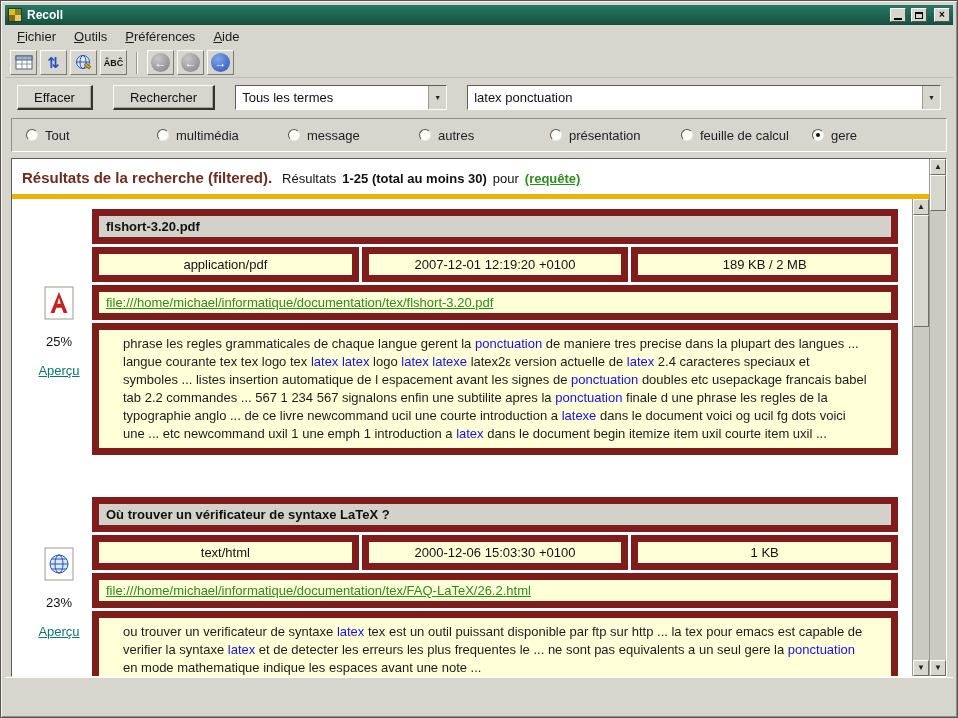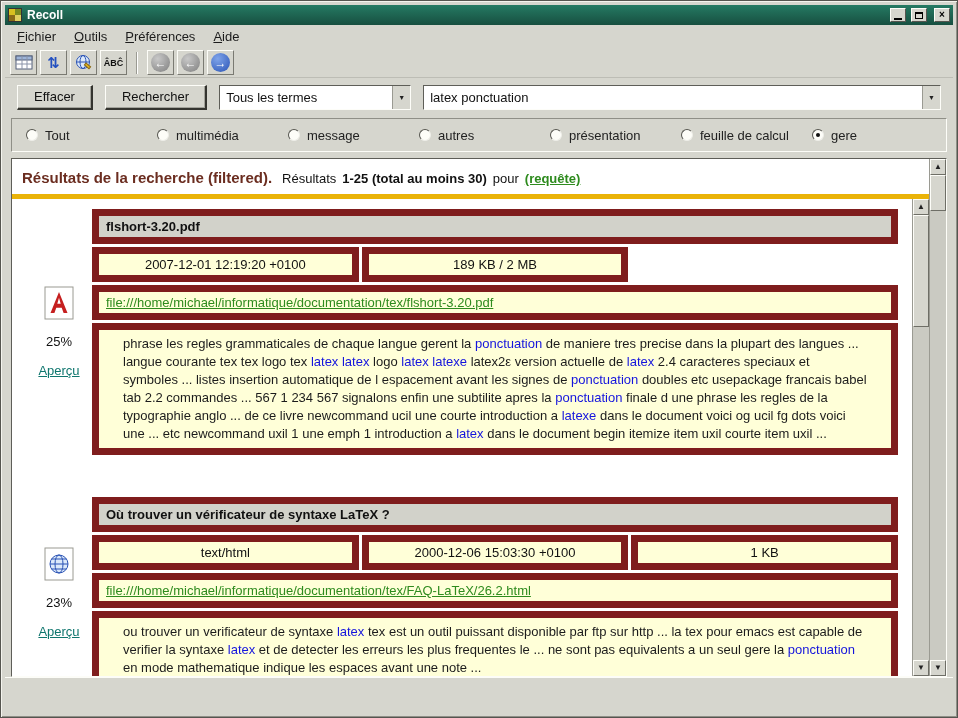--- a/index.html
+++ b/index.html
@@ -50,40 +50,40 @@
   .sort-glyph { color:#2350c0; font-weight:bold; font-size:15px; line-height:1; }
   .spell-glyph { font-size:9px; font-weight:bold; letter-spacing:0; color:#111; }
   .nav-circle {
     width:19px; height:19px; border-radius:50%;
     display:flex; align-items:center; justify-content:center;
     color:#fff; font-weight:bold; font-size:12px; line-height:1;
   }
   .nav-gray { background:radial-gradient(circle at 35% 30%, #c8c8c8, #7e7e7e); }
   .nav-blue { background:radial-gradient(circle at 35% 30%, #7fa4ea, #2a53b5); }
   
-  .searchrow { margin-top:6px; height:26px; flex:0 0 26px; display:flex; align-items:center; gap:12px; padding:0 12px; }
+  .searchrow { margin-top:6px; height:26px; flex:0 0 26px; display:flex; align-items:flex-end; gap:20px; padding:0 12px; }
   .btn3d {
     height:25px; padding:0 16px; background:#d6d6ce; color:#111;
     border-top:1px solid #fdfdf8; border-left:1px solid #fdfdf8;
     border-right:2px solid #34342f; border-bottom:2px solid #34342f;
     box-shadow: inset -1px -1px 0 #a3a39b;
     display:flex; align-items:center; font-size:13px;
   }
   .combo {
     height:25px; display:flex; background:#fff;
     border:1px solid; border-color:#5e5e58 #fdfdf8 #fdfdf8 #5e5e58;
     box-shadow: inset 1px 1px 0 #8f8f87;
   }
   .combo-text { flex:1; display:flex; align-items:center; padding:0 6px; background:#fff; white-space:nowrap; overflow:hidden; }
   .combo-input { flex:1; border:none; outline:none; background:#fff; font:13px "Liberation Sans","DejaVu Sans",sans-serif; padding:0 6px; color:#111; }
   .combo-arrow {
     width:18px; background:#d6d6ce; border-left:1px solid #9a9a92;
     display:flex; align-items:center; justify-content:center; font-size:7px; color:#222;
   }
-  .combo-mode { width:192px; }
+  .combo-mode { width:212px; }
   .combo-query { flex:1; }
   
   .filterbar {
     margin:8px 6px 0; flex:0 0 34px;
     border:1px solid; border-color:#8f8f87 #fdfdf8 #fdfdf8 #8f8f87;
     display:grid; grid-template-columns:repeat(7,131px); align-items:center; padding-left:14px;
   }
   .radio-item { display:flex; align-items:center; gap:7px; }
   .radio {
     width:12px; height:12px; border-radius:50%; background:#fdfdf8; position:relative;
@@ -270,20 +270,21 @@
                   <rect x="1" y="1" width="28" height="32" fill="#fff" stroke="#9a9a92"></rect>
                   <path d="M15 6 L23.5 27 H19.6 L17.7 21.8 H12.3 L10.4 27 H6.5 Z M15 11.8 L13.3 17.8 H16.7 Z" fill="#c51f1f"></path>
                 </svg>
               </span>
               <span class="relevance">25%</span>
               <a class="preview-link">Aperçu</a>
             </div>
             <div class="result-table">
               <div class="cell title-cell">flshort-3.20.pdf</div>
               <div class="meta-row">
+                <div class="cell">application/pdf</div>
                 <div class="cell">2007-12-01 12:19:20 +0100</div>
                 <div class="cell">189 KB / 2 MB</div>
               </div>
               <div class="cell">
                 <a class="url-link">file:///home/michael/informatique/documentation/tex/flshort-3.20.pdf</a>
               </div>
               <div class="cell snippet-cell"><span>phrase les regles grammaticales de chaque langue gerent la </span><span class="hl-term">ponctuation</span><span> de maniere tres precise dans la plupart des langues ... langue courante tex tex logo tex </span><span class="hl-term">latex latex</span><span> logo </span><span class="hl-term">latex latexe</span><span> latex2ε version actuelle de </span><span class="hl-term">latex</span><span> 2.4 caracteres speciaux et symboles ... listes insertion automatique de l espacement avant les signes de </span><span class="hl-term">ponctuation</span><span> doubles etc usepackage francais babel tab 2.2 commandes ... 567 1 234 567 signalons enfin une subtilite apres la </span><span class="hl-term">ponctuation</span><span> finale d une phrase les regles de la typographie anglo ... de ce livre newcommand ucil une courte introduction a </span><span class="hl-term">latexe</span><span> dans le document voici og ucil fg dots voici une ... etc newcommand uxil 1 une emph 1 introduction a </span><span class="hl-term">latex</span><span> dans le document begin itemize item uxil courte item uxil ...</span></div>
             </div>
           </div>
 

